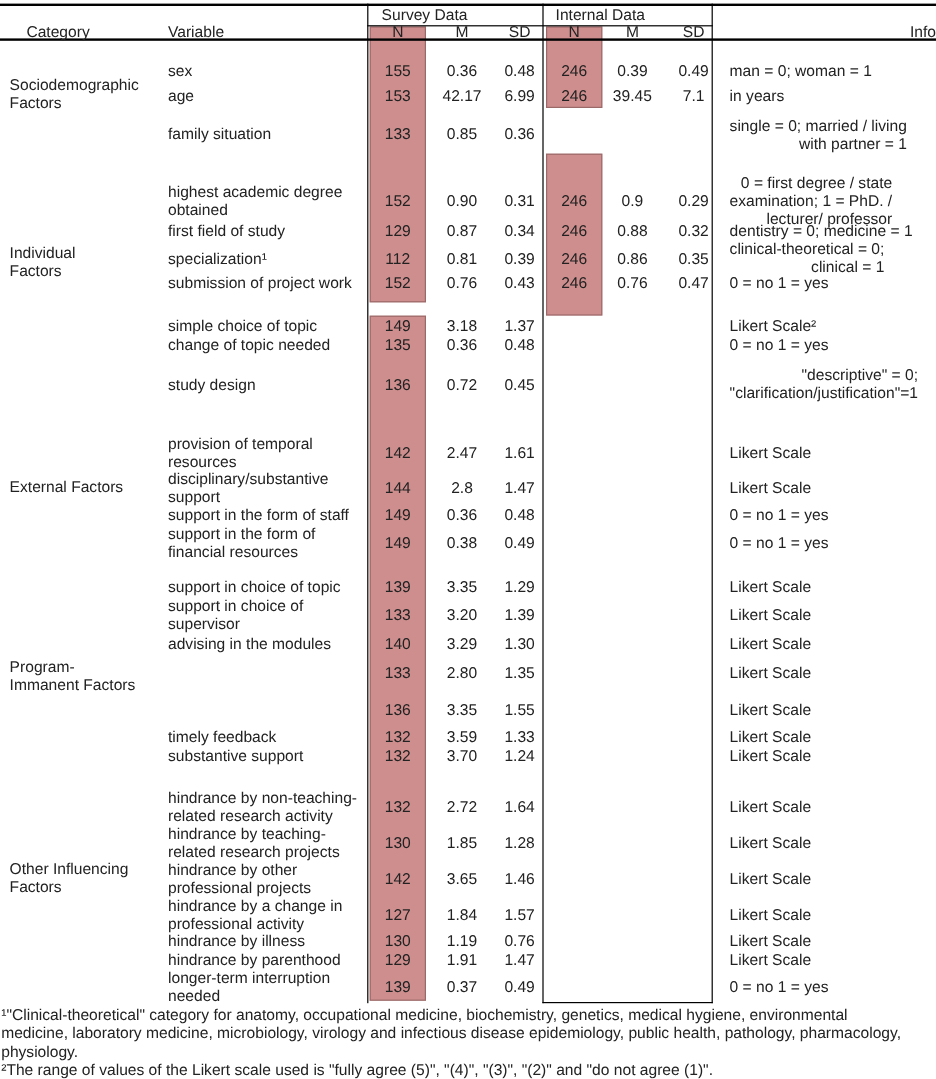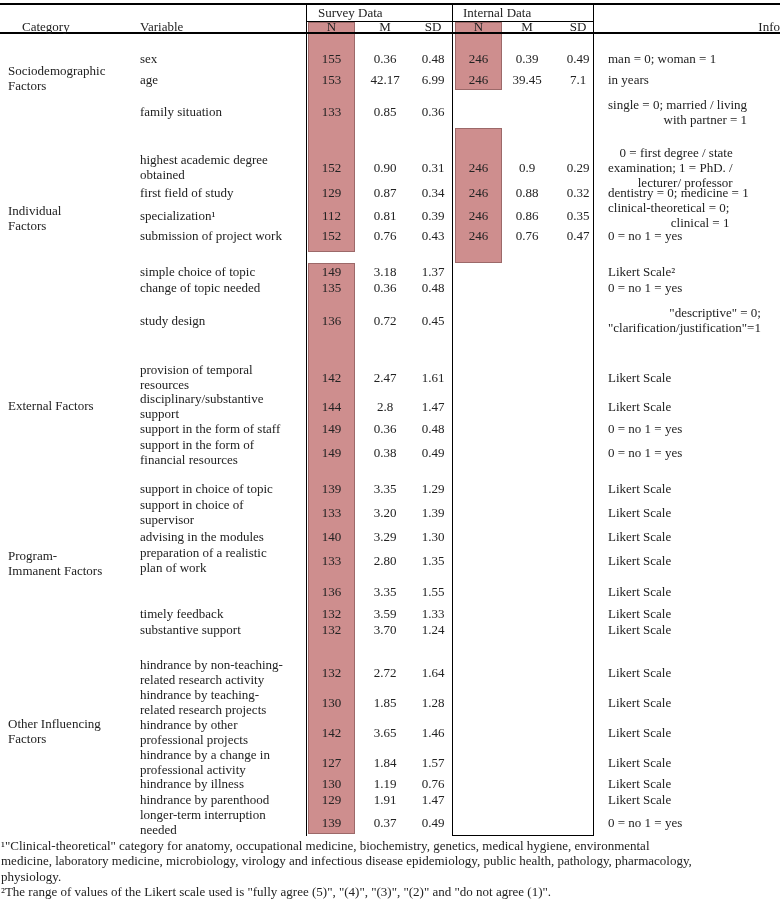--- a/index.html
+++ b/index.html
@@ -1,19 +1,19 @@
 <!DOCTYPE html>
 <html style="--pink: #ce8e8e;"><head>
 <meta charset="utf-8">
 <style>
   * { margin:0; padding:0; box-sizing:border-box; }
   html,body { background:#ffffff; }
   body { font-family:"Liberation Sans", sans-serif; color:#222; }
   .sheet { position:relative; width:780px; height:899px; background:#fff; overflow:hidden;
-           font-size:13px; line-height:15px;font-family:Liberation Serif, serif; }
+           font-size:13px; line-height:15px; }
 
   
   .pink  { position:absolute; background:var(--pink,#ce8e8e); border:1px solid rgba(95,60,60,.45); z-index:1; }
   .rule, .vline { position:absolute; background:#000; z-index:2; }
   .txt   { position:absolute; z-index:3; white-space:pre-line; }
 
   
   #pink-survey-1   { left:308px; top:22px;  width:47px; height:230px; }
   #pink-survey-2   { left:308px; top:263px; width:47px; height:571px; }
   #pink-internal-1 { left:455px; top:22px;  width:47px; height:68px;  }
@@ -273,22 +273,20 @@
     <div class="cell text c-var">advising in the modules</div>
     <div class="cell num  c-sn">140</div>
     <div class="cell num  c-sm">3.29</div>
     <div class="cell num  c-ssd">1.30</div>
     <div class="cell num  c-in"></div>
     <div class="cell num  c-im"></div>
     <div class="cell num  c-isd"></div>
     <div class="cell text c-info">Likert Scale</div>
   </div>
       <div class="row" style="top: 545px; height: 30px;">
-    <div class="cell text c-var">preparation of a realistic
-plan of work</div>
     <div class="cell num  c-sn">133</div>
     <div class="cell num  c-sm">2.80</div>
     <div class="cell num  c-ssd">1.35</div>
     <div class="cell num  c-in"></div>
     <div class="cell num  c-im"></div>
     <div class="cell num  c-isd"></div>
     <div class="cell text c-info">Likert Scale</div>
   </div>
       <div class="row" style="top: 576px; height: 30px;">
     <div class="cell num  c-sn">136</div>

